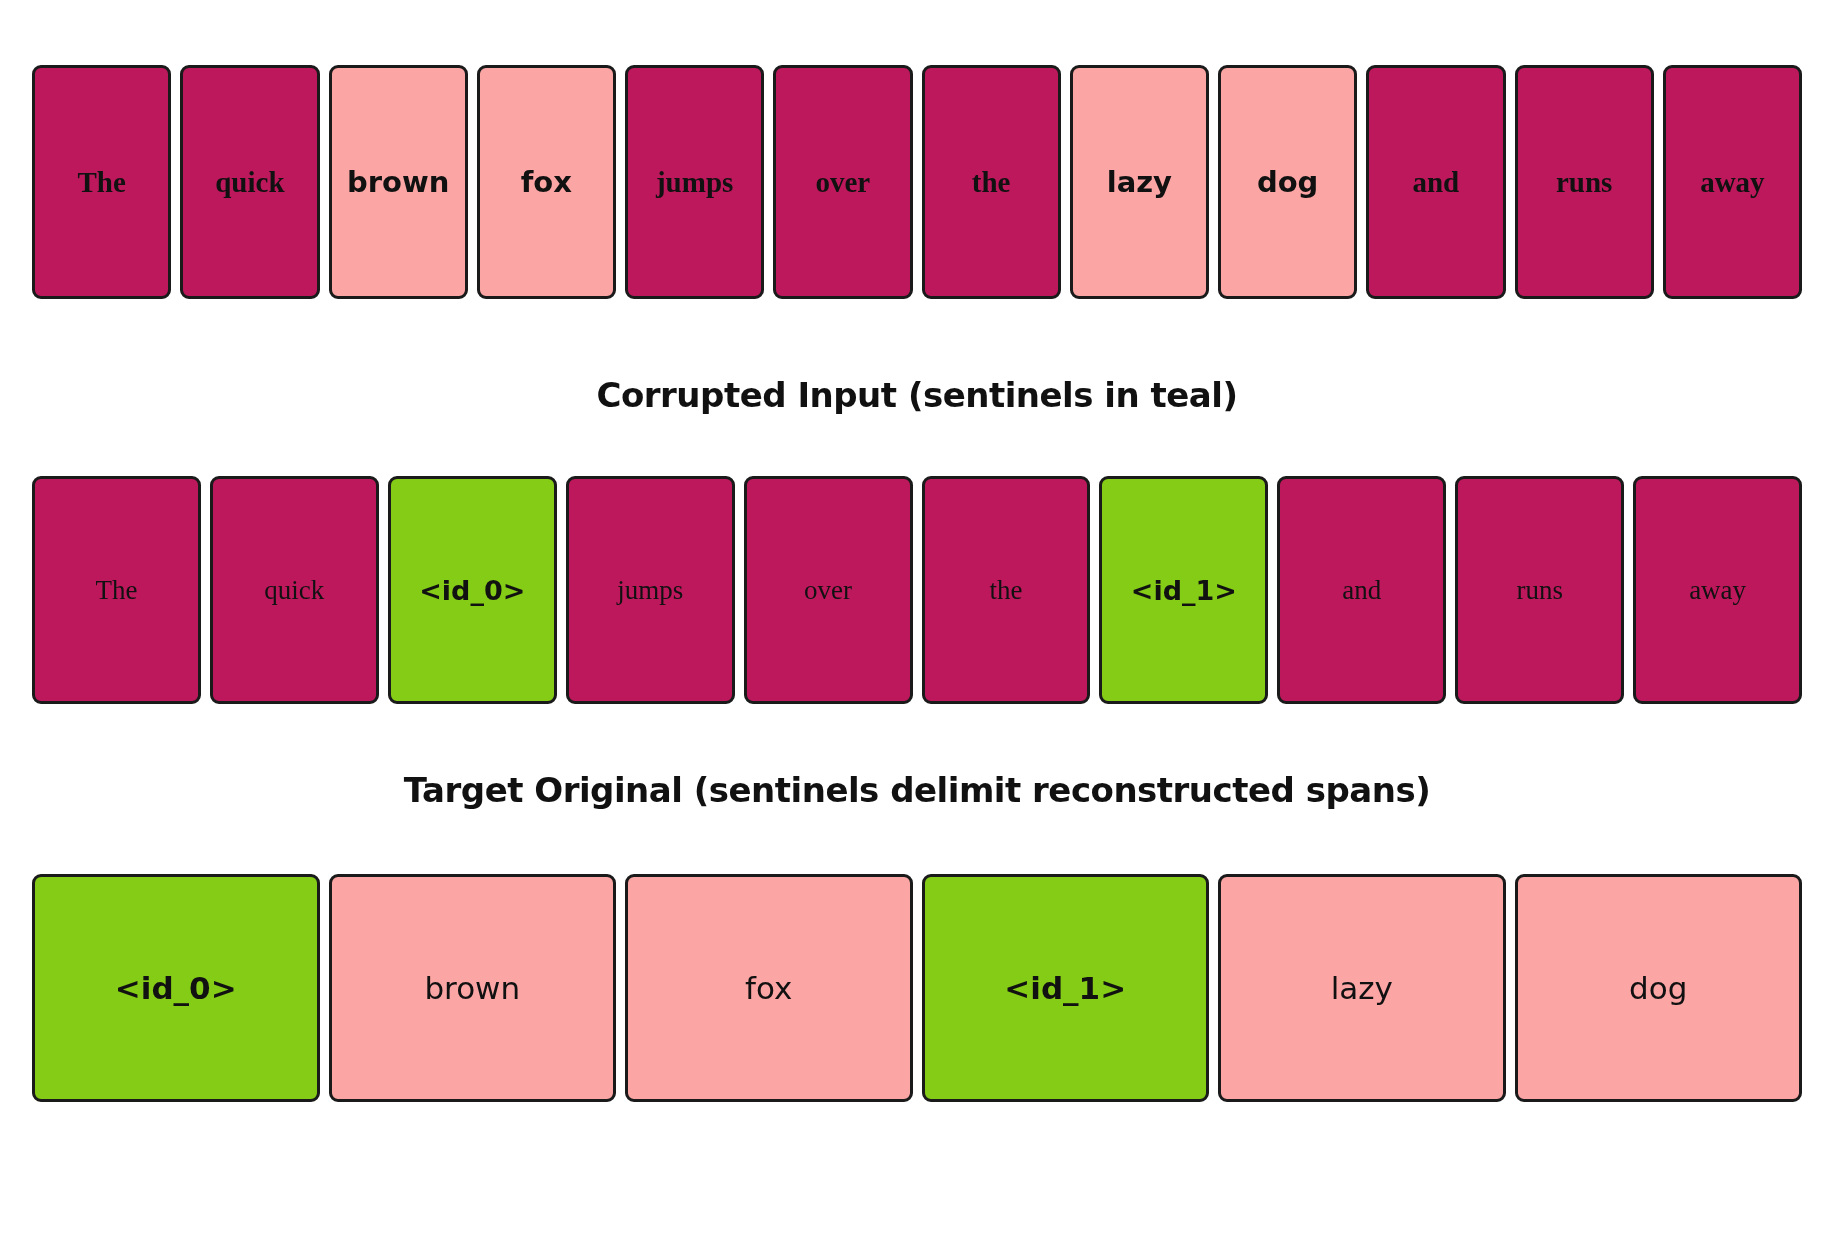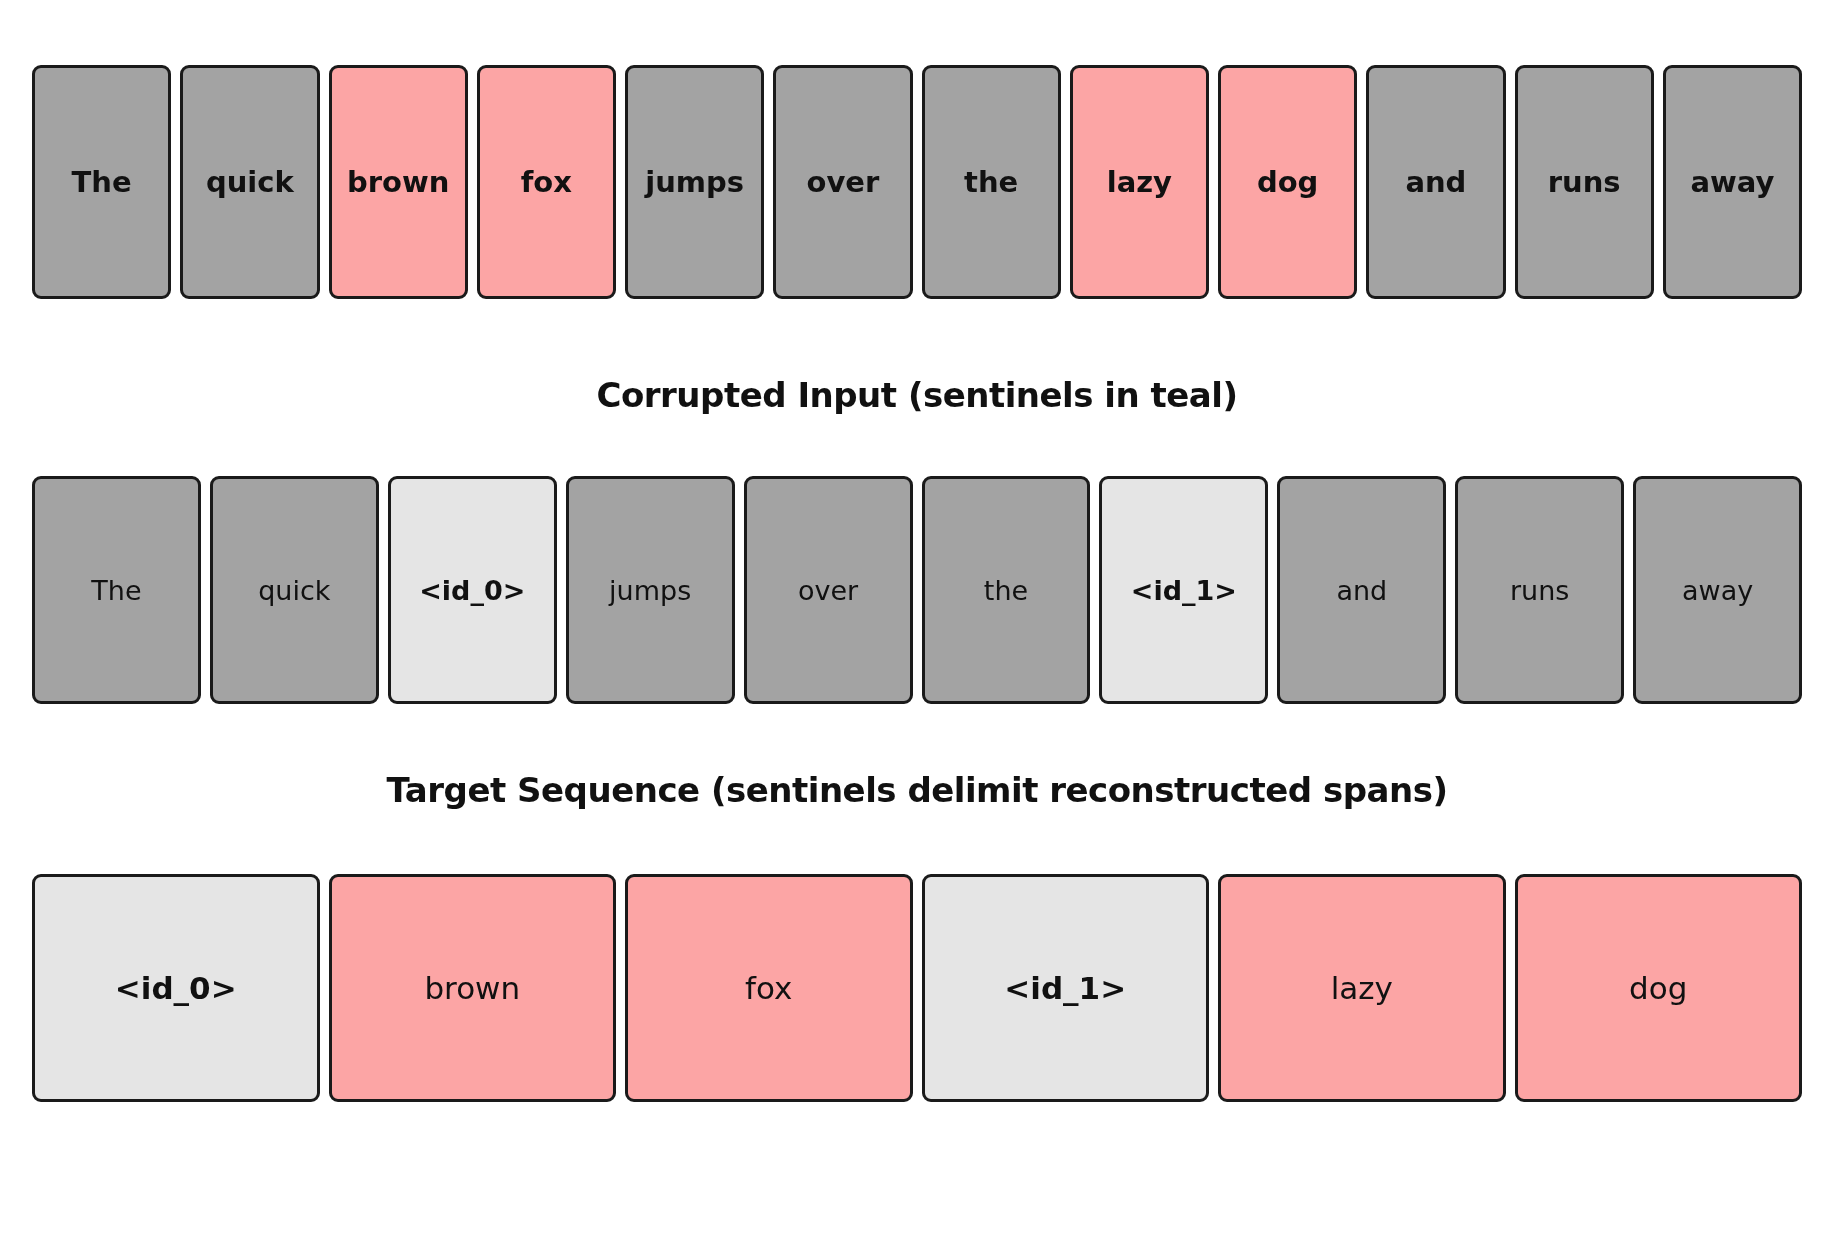--- a/index.html
+++ b/index.html
@@ -31,23 +31,23 @@
   .token {
     flex: 1 1 0;
     display: flex;
     align-items: center;
     justify-content: center;
     border: 3px solid #1a1a1a;
     border-radius: 9px;
     text-align: center;
     color: #111111;
   }
-  .token.normal    { background: #a3a3a3; }
+  .token.normal    { background: #be185d; font-family: Liberation Serif, serif; }
   .token.corrupted { background: #fca5a5; }
-  .token.sentinel  { background: #e5e5e5; font-weight: 700; }
+  .token.sentinel  { background: #84cc16; font-weight: 700; }
 
   
   #title-original { margin-top: 28px; }
   #row-original   { margin-top: 65px; height: 234px; }
   #row-original .token { font-size: 29px; font-weight: 700; }
 
   
   #title-corrupted { margin-top: 76px; }
   #row-corrupted   { margin-top: 60px; height: 228px; }
   #row-corrupted .token { font-size: 27px; font-weight: 400; }
@@ -83,21 +83,21 @@
       <div class="token normal">quick</div>
       <div class="token sentinel">&lt;id_0&gt;</div>
       <div class="token normal">jumps</div>
       <div class="token normal">over</div>
       <div class="token normal">the</div>
       <div class="token sentinel">&lt;id_1&gt;</div>
       <div class="token normal">and</div>
       <div class="token normal">runs</div>
       <div class="token normal">away</div>
     </div>
-    <h2 class="section-title" id="title-target">Target Sequence (sentinels delimit reconstructed spans)</h2>
+    <h2 class="section-title" id="title-target">Target Original (sentinels delimit reconstructed spans)</h2>
     <div class="token-row" id="row-target">
       <div class="token sentinel">&lt;id_0&gt;</div>
       <div class="token corrupted">brown</div>
       <div class="token corrupted">fox</div>
       <div class="token sentinel">&lt;id_1&gt;</div>
       <div class="token corrupted">lazy</div>
       <div class="token corrupted">dog</div>
     </div>
   </div>
 

